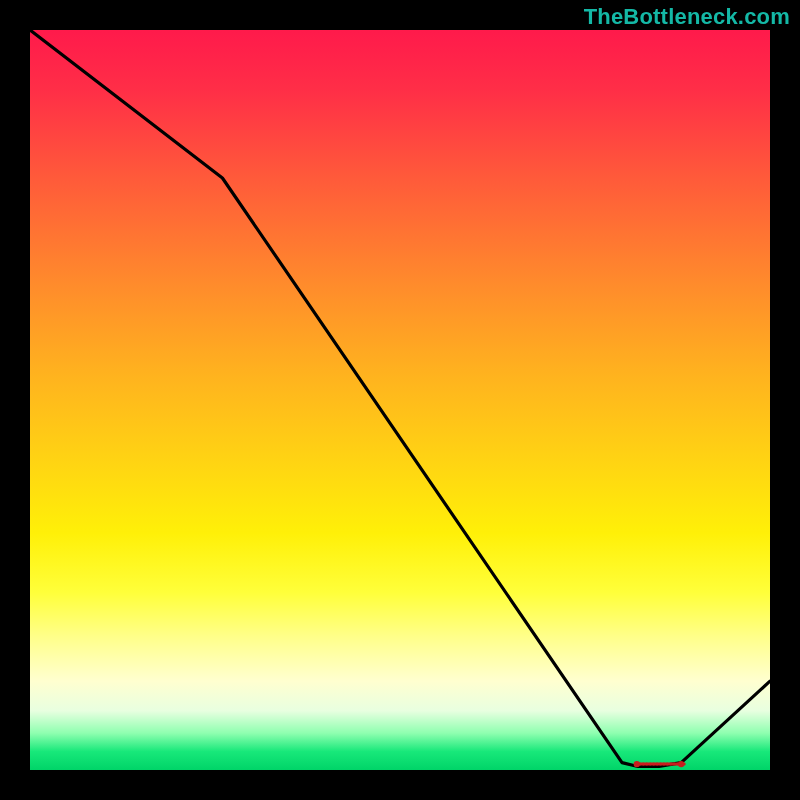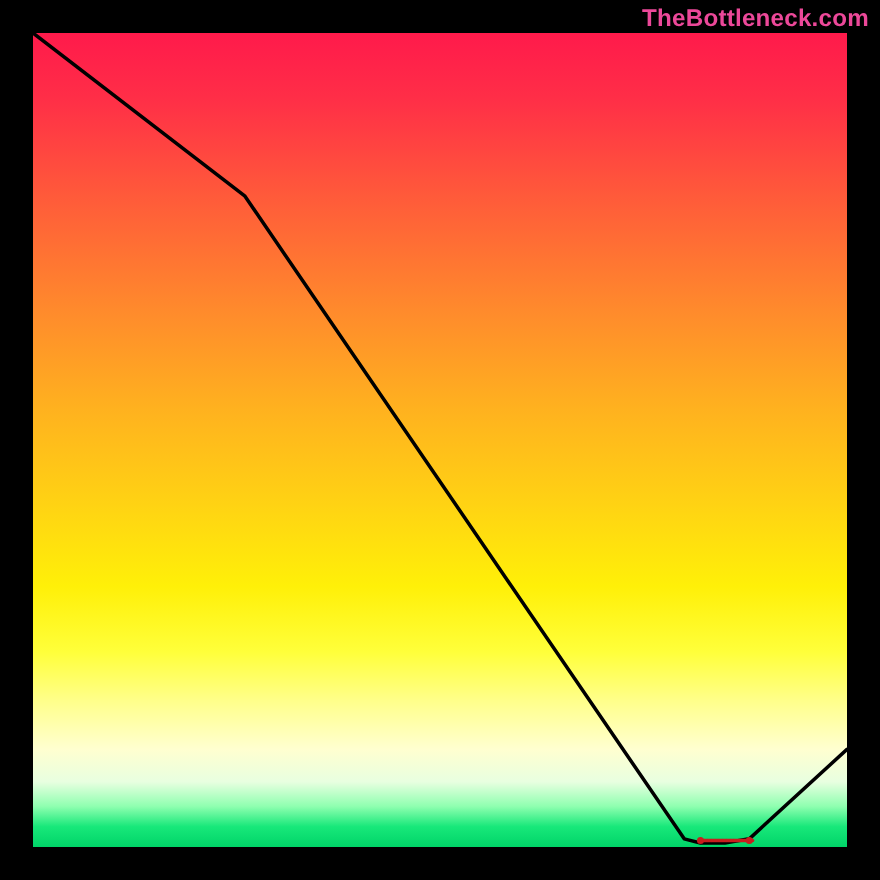--- a/index.html
+++ b/index.html
@@ -14,21 +14,21 @@
   .frame {
     position: relative;
     width: 800px;
     height: 800px;
     background: #000;
   }
   .watermark {
     position: absolute;
     top: 4px;
     right: 10px;
-    color: #ec4899;
+    color: #14b8a6;
     font-size: 22px;
     font-weight: 600;
     letter-spacing: 0.2px;
     z-index: 5;
   }
   .plot-area {
     position: absolute;
     left: 30px;
     top: 30px;
     width: 740px;

